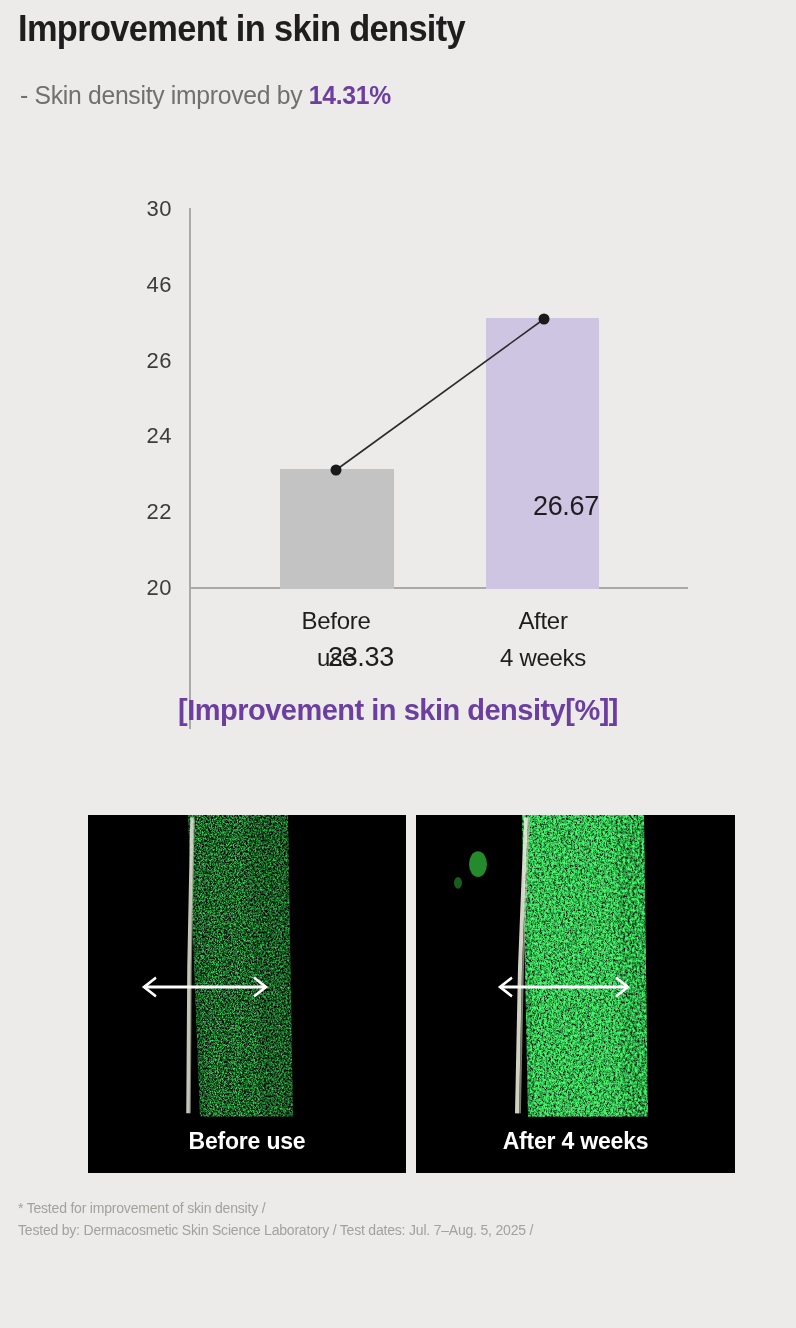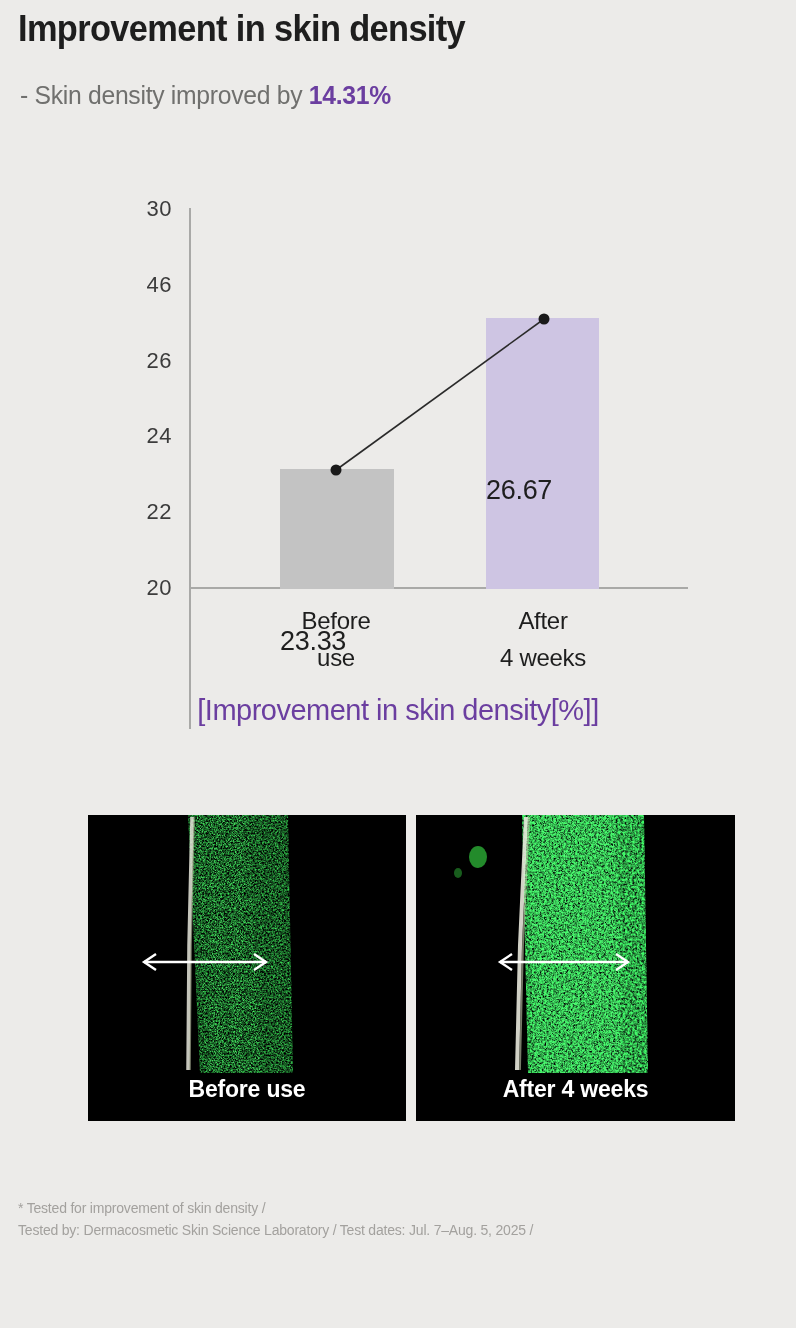--- a/index.html
+++ b/index.html
@@ -42,22 +42,22 @@
     font-size:22px; color:#3C3C3C; letter-spacing:0.5px;
     transform:translateY(-50%);
   }
   .ytick-wrap { position:absolute; left:110px; width:62px; }
 
   .bar { position:absolute; bottom:0; }
   .bar-1 { left:280px; width:114px; background:#C3C3C3; }
   .bar-2 { left:486px; width:113px; background:#CEC5E3; }
 
   .bar-value {
-    position:absolute; text-align:left;
-    font-size:27px; color:#1E1E1E; letter-spacing:-0.3px;
+    position:absolute; text-align:right;
+    font-size:27px; color:#1E1E1E; letter-spacing:-0.3px;margin-top:16px;
   }
 
   .marker {
     position:absolute; width:11px; height:11px; border-radius:50%;
     background:#1A1A1A; transform:translate(-50%,-50%); z-index:4;
   }
   .connector { position:absolute; left:0; top:0; width:796px; height:620px;
     pointer-events:none; z-index:3; }
 
   
@@ -75,28 +75,28 @@
 
   
   .xlabel {
     position:absolute; text-align:center; font-size:24px;
     color:#1E1E1E; line-height:1.55; letter-spacing:-0.3px;
   }
 
   
   .chart-caption {
     position:absolute; left:0; top:694px; width:796px;
-    text-align:center; font-size:29px; font-weight:400;
+    text-align:center; font-size:29px; font-weight:700;
     color:#6B3EA0; letter-spacing:-0.5px;
   }
 
   
   .panels { position:absolute; left:0; top:815px; width:796px; height:306px; }
   .panel {
-    position:absolute; top:0; height:306px; background:#000000;
+    position:absolute; top:0; height:358px; background:#000000;
     overflow:hidden;
   }
   .panel-before { left:88px; width:318px; }
   .panel-after  { left:416px; width:319px;padding-left:28px; }
   .panel-caption {
     position:absolute; left:0; bottom:18px; width:100%;
     text-align:center; color:#FFFFFF; font-size:23px; font-weight:700;
     letter-spacing:-0.2px; z-index:5;
   }
   .micro { position:absolute; left:0; top:0; width:100%; height:100%; }

